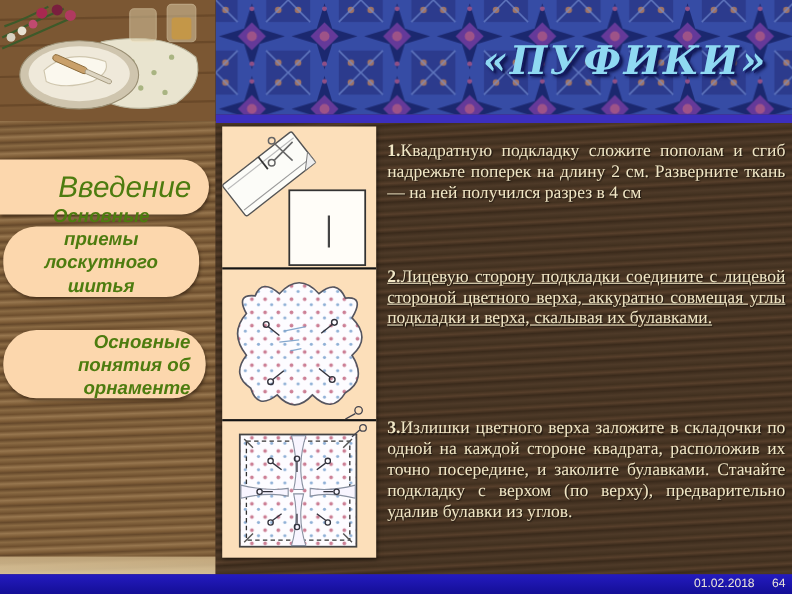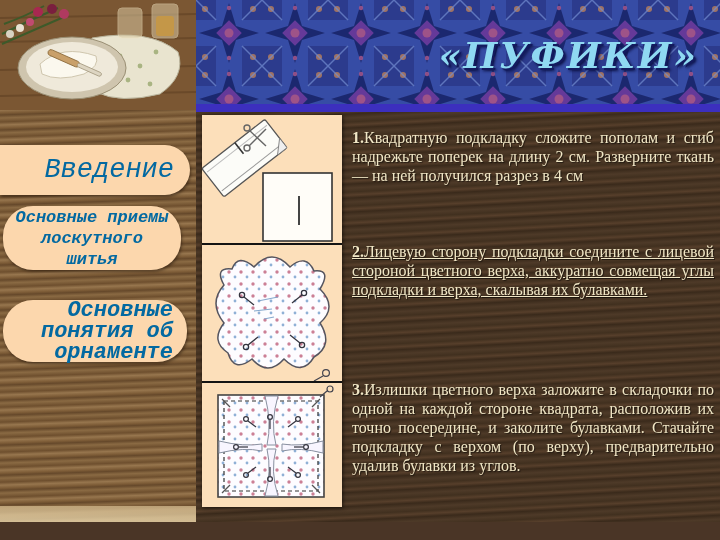--- a/index.html
+++ b/index.html
@@ -15,30 +15,30 @@
          font-family:"DejaVu Serif", serif;font-style:italic;font-weight:bold;
          font-size:36px;letter-spacing:2px;color:#8fd9f2;
          text-shadow:2px 2px 0 #131a5e, 3px 3px 3px #0a0f40;}
 
   
   .sidebar{position:absolute;left:0;top:110px;width:196px;height:412px;
     background:repeating-linear-gradient(178deg,
       #97764e 0px,#7d5c37 3px,#66492b 5px,#8a6a43 8px,#6e4f2e 12px,#97764e 15px);}
   .sidebar .lightband{position:absolute;left:0;top:396px;width:196px;height:16px;
       background:linear-gradient(180deg,#c8ae83,#e4d0a6);opacity:.85;}
-  .navbtn{position:absolute;background:#fcd7ad;color:#0369a1;
-      font-family:Liberation Mono, monospace;font-style:italic;
+  .navbtn{position:absolute;background:#fcd7ad;color:#4d7c0f;
+      font-family:Liberation Sans, sans-serif;font-style:italic;
       box-shadow:1px 2px 3px rgba(30,15,5,.5);}
   .navbtn-1{left:0;top:35px;width:190px;height:50px;border-radius:0 26px 26px 0;
       font-size:27px;line-height:50px;text-align:right;padding-right:16px;box-sizing:border-box;}
   .navbtn-2{left:3px;top:96px;width:178px;height:64px;border-radius:30px;
       font-size:17px;font-weight:600;line-height:21px;text-align:center;
       display:flex;align-items:flex-end;justify-content:center;padding:0 10px;box-sizing:border-box;}
   .navbtn-3{left:3px;top:190px;width:184px;height:62px;border-radius:30px;
-      font-size:22px;font-weight:600;line-height:21px;text-align:right;
+      font-size:17px;font-weight:600;line-height:21px;text-align:right;
       display:flex;align-items:center;justify-content:flex-end;padding:0 14px;box-sizing:border-box;}
 
   
   .content{position:absolute;left:196px;top:112px;width:628px;height:410px;
     background:repeating-linear-gradient(177deg,
       #4e3a28 0px,#41301f 4px,#573f2b 7px,#3a2a1b 10px,#4e3a28 14px);}
   .figures{position:absolute;left:6px;top:3px;width:140px;height:392px;
       background:#fcdfba;box-shadow:1px 1px 4px rgba(0,0,0,.6);}
   .fig{display:block;}
   .fig-sep{border-bottom:2px solid #141414;}
@@ -261,14 +261,18 @@
 
     <div class="textcol">
       <p class="para para-1"><b>1.</b><span>Квадратную подкладку сложите пополам и сгиб надрежьте поперек на длину 2 см. Разверните ткань — на ней получился разрез в 4 см</span></p>
       <p class="para para-2"><b>2.</b><span>Лицевую сторону подкладки соедините с лицевой стороной цветного верха, аккуратно совмещая углы подкладки и верха, скалывая их булавками.</span></p>
       <p class="para para-3"><b>3.</b><span>Излишки цветного верха заложите в складочки по одной на каждой стороне квадрата, расположив их точно посередине, и заколите булавками. Стачайте подкладку с верхом (по верху), предварительно удалив булавки из углов.</span></p>
     </div>
 
     <a class="navlink">дальше</a>
   </div>
 
+  <div class="footer">
+    <span class="date">01.02.2018</span>
+    <span class="page">64</span>
+  </div>
 
 </div>
 
 </body></html>

